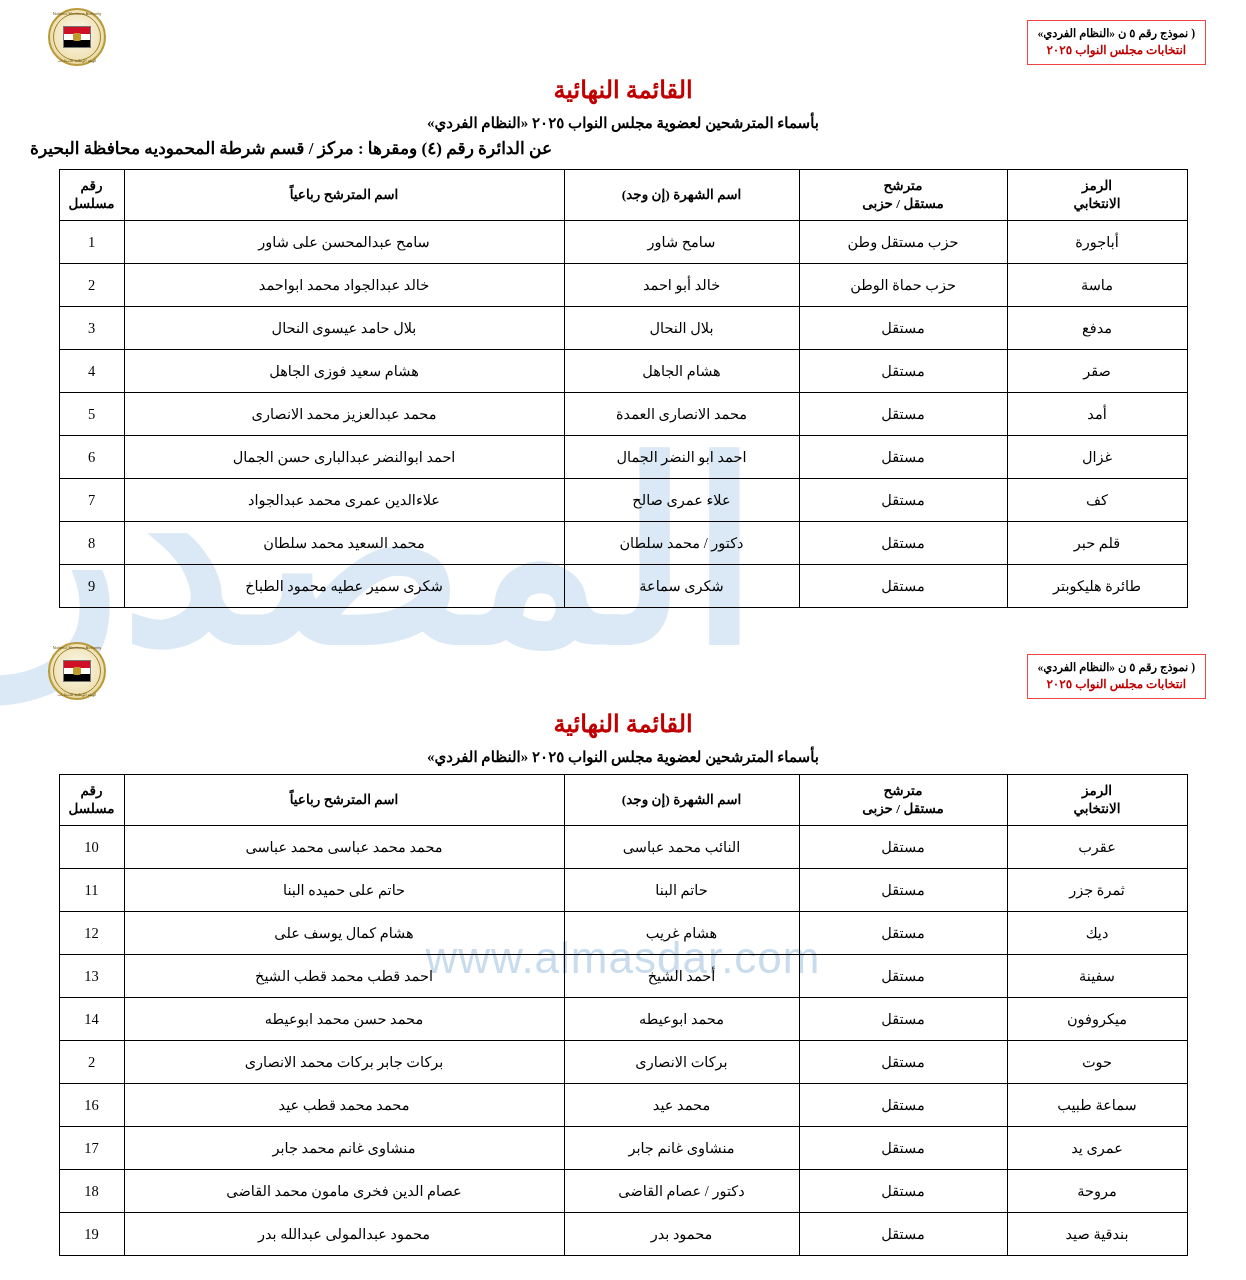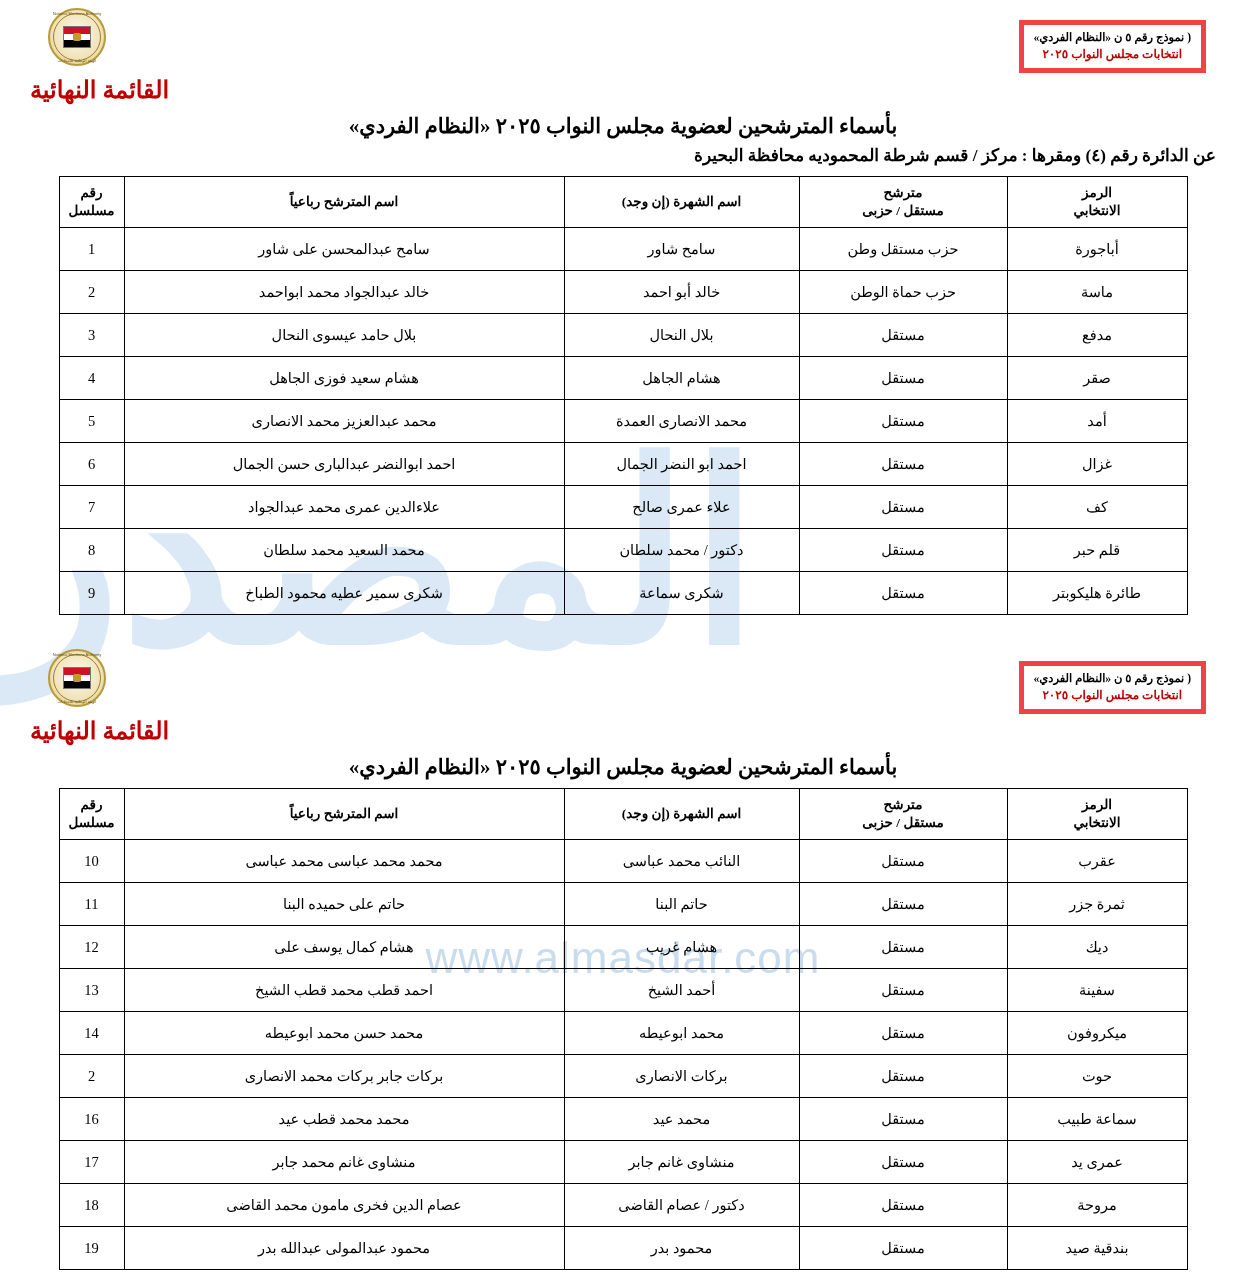--- a/index.html
+++ b/index.html
@@ -58,21 +58,21 @@
 
   
   .strip {
     position: relative;
     height: 70px;
   }
   .form-box {
     position: absolute;
     right: 10px;
     top: 20px;
-    border: 5px solid #ef4444;
+    border: 1px solid #ef4444;
     padding: 4px 10px 5px 10px;
     text-align: center;
     line-height: 1.45;
     background: #fff;
   }
   .form-box .l1 {
     font-size: 11.5px;
     color: #000;
     font-weight: bold;
   }
@@ -142,35 +142,35 @@
   .logo .txt span {
     position: absolute;
     left: 0; right: 0;
     text-align: center;
   }
   .logo .txt .t { top: 3px; }
   .logo .txt .b2 { bottom: 3px; }
 
   
   .title-main {
-    text-align: left;
+    text-align: center;
     color: #c00000;
     font-weight: bold;
     font-size: 24px;
     margin: 6px 0 2px 0;
     letter-spacing: 0.5px;
   }
   .title-sub {
     text-align: center;
     font-weight: bold;
-    font-size: 21px;
+    font-size: 15px;
     margin: 10px 0 4px 0;
   }
   .title-sub2 {
-    text-align: right;
+    text-align: left;
     font-weight: bold;
     font-size: 17px;
     margin: 6px 0 10px 0;
   }
 
   
   table.cand {
     width: 1128px;
     margin: 8px auto 0 auto;
     border-collapse: collapse;

